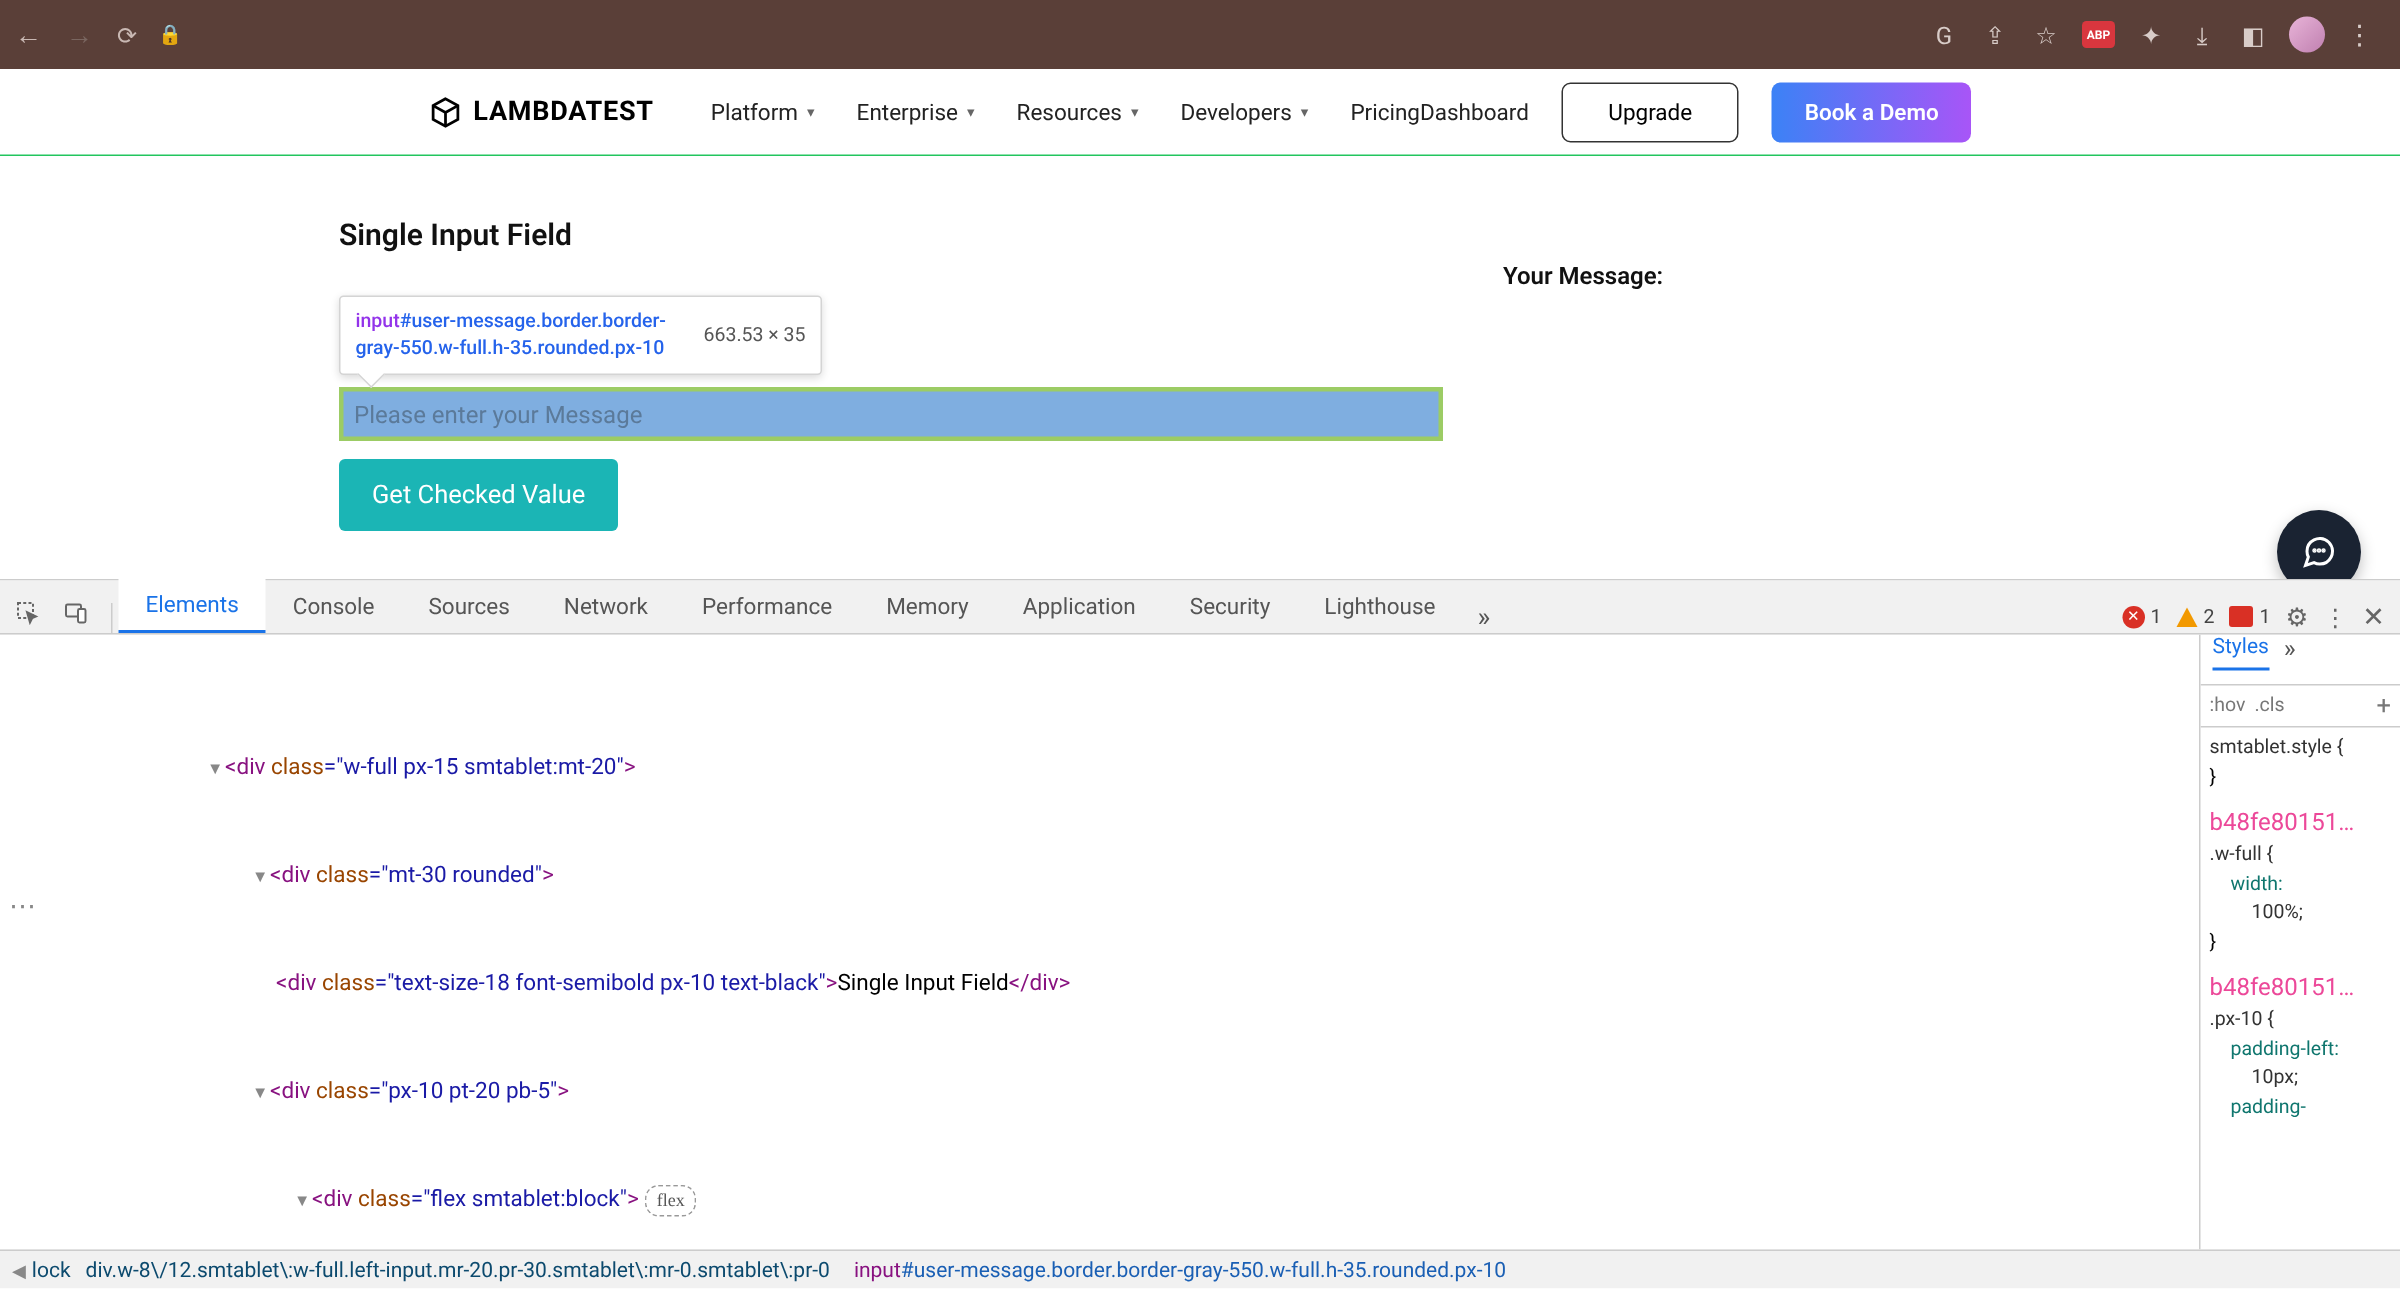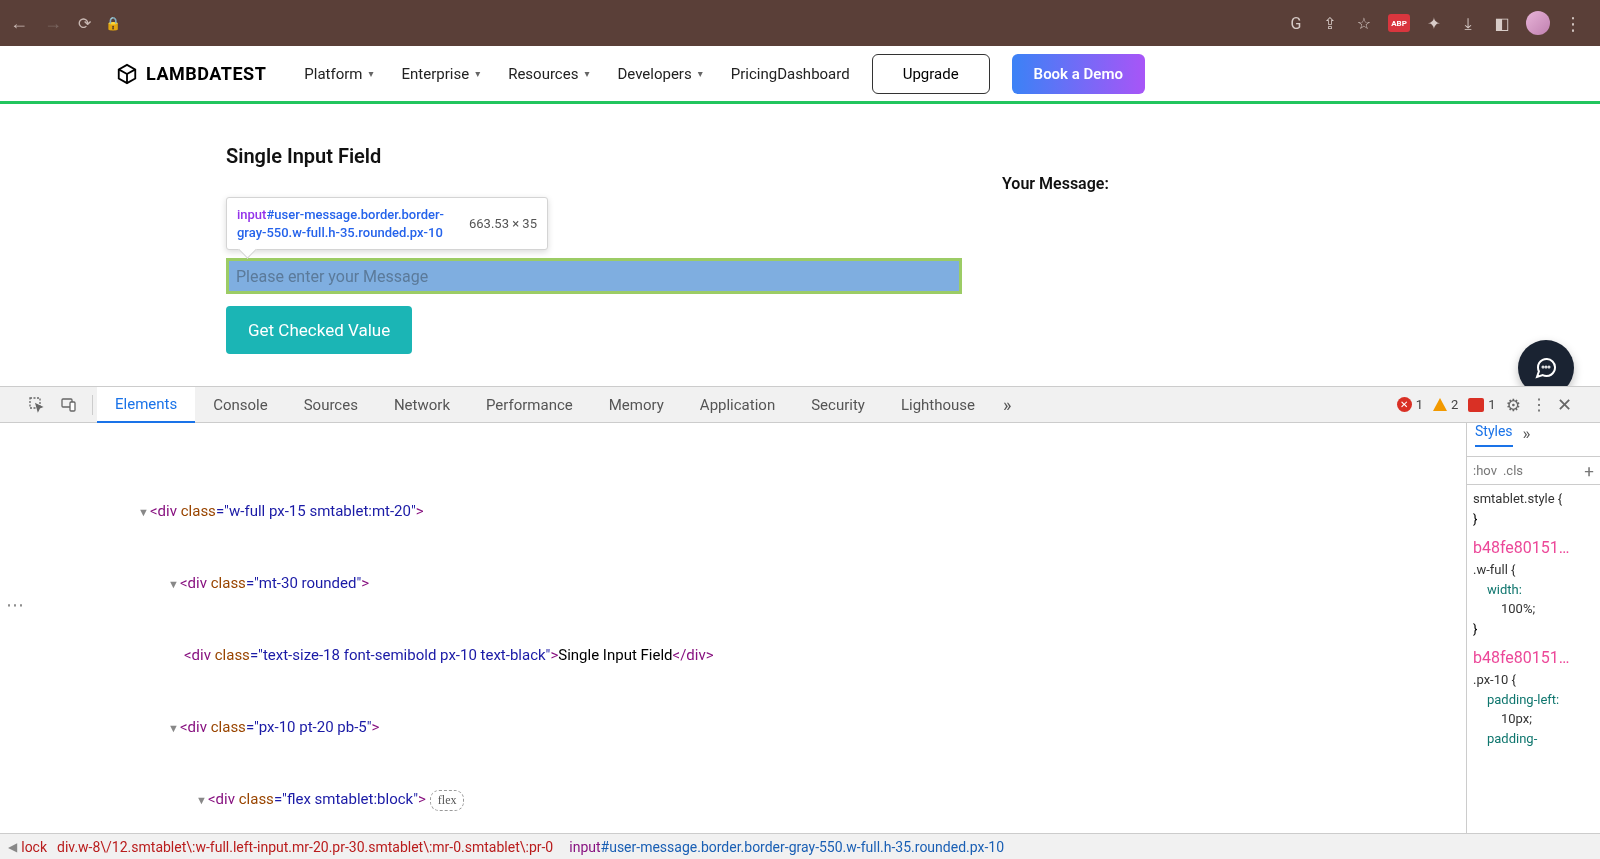--- a/index.html
+++ b/index.html
@@ -15,21 +15,21 @@
 .lock-ic{color:#d8ccc8;font-size:13px}
 .url-domain{color:#fff}
 .url-path{color:#c9b8b3}
 .ext-icons{display:flex;gap:14px;align-items:center;padding-right:8px}
 .ext-icon{width:20px;height:20px;display:flex;align-items:center;justify-content:center;color:#d8ccc8;font-size:16px}
 .abp{width:22px;height:18px;background:#d9363e;color:#fff;font-size:8px;font-weight:700;border-radius:3px;display:flex;align-items:center;justify-content:center}
 .avatar{width:24px;height:24px;border-radius:50%;background:linear-gradient(135deg,#e8b4d8,#c080b0)}
 .kebab{color:#d8ccc8;font-size:18px}
 
 
-.site-nav{height:58px;border-bottom:3px solid #22c55e;display:flex;align-items:center;padding:0 116px;justify-content:flex-start}
+.site-nav{height:58px;border-bottom:1px solid #22c55e;display:flex;align-items:center;padding:0 70px;justify-content:center}
 .nav-left{display:flex;align-items:center;gap:38px}
 .logo{display:flex;align-items:center;gap:8px;font-weight:700;font-size:18px;letter-spacing:.5px}
 .logo-mark{width:22px;height:22px}
 .nav-links{display:flex;gap:28px}
 .nav-link{font-size:15px;color:#222;display:flex;align-items:center;gap:6px;cursor:pointer}
 .chev{font-size:10px;color:#666}
 .nav-right{display:flex;align-items:center;gap:22px}
 .dashboard-link{font-size:15px;color:#222;cursor:pointer}
 .upgrade-btn{border:1px solid #333;background:#fff;padding:10px 30px;border-radius:6px;font-size:15px;cursor:pointer}
 .book-btn{background:linear-gradient(90deg,#3b82f6,#a855f7);color:#fff;border:none;padding:11px 22px;border-radius:6px;font-size:15px;font-weight:600;cursor:pointer}
@@ -49,21 +49,21 @@
 .msg-input{width:736px;height:36px;background:#7faee0;border:none;outline:3px solid #9ccc65;outline-offset:-3px;padding:0 10px;font-size:16px;color:#6b7280}
 .msg-input::placeholder{color:#5b7a9a}
 .your-msg{font-size:16px;font-weight:600;color:#111;margin-left:61px;margin-top:-84px}
 .get-btn{margin-top:12px;background:#1bb5b5;color:#fff;border:none;padding:14px 22px;font-size:17px;border-radius:4px;cursor:pointer}
 
 
 .chat-fab{position:absolute;right:26px;top:340px;width:56px;height:56px;border-radius:50%;background:#1a2332;display:flex;align-items:center;justify-content:center;color:#fff;font-size:22px;box-shadow:0 4px 10px rgba(0,0,0,.25)}
 
 
 .devtools{position:absolute;bottom:0;left:0;right:0;height:473px;background:#fff;border-top:1px solid #ccc;display:flex;flex-direction:column}
-.dt-tabs{height:36px;background:#f1f1f1;border-bottom:1px solid #ccc;display:flex;align-items:center;padding:0 24px;gap:0}
+.dt-tabs{height:36px;background:#f1f1f1;border-bottom:1px solid #ccc;display:flex;align-items:flex-end;padding:0 6px;gap:0}
 .dt-tool-ic{width:26px;height:26px;display:flex;align-items:center;justify-content:center;color:#666;cursor:pointer;margin-right:6px}
 .dt-tool-ic svg{width:16px;height:16px}
 .dt-tab{padding:0 18px;height:36px;display:flex;align-items:center;font-size:15px;color:#555;cursor:pointer}
 .dt-tab.active{color:#1a73e8;border-bottom:2px solid #1a73e8;background:#fff}
 .dt-more{color:#555;padding:0 10px;font-size:18px}
 .dt-right{margin-left:auto;display:flex;align-items:center;gap:10px;padding-right:4px}
 .dt-badge{display:flex;align-items:center;gap:4px;font-size:13px;color:#444}
 .dt-badge .ic{width:15px;height:15px;border-radius:50%;display:flex;align-items:center;justify-content:center;font-size:10px;color:#fff}
 .ic-err{background:#d93025}
 .ic-warn{width:0;height:0;border-left:7px solid transparent;border-right:7px solid transparent;border-bottom:13px solid #f29900;border-radius:0;position:relative}
@@ -90,21 +90,21 @@
 .st-more{color:#555;font-size:17px}
 .st-filter{height:28px;border-bottom:1px solid #ccc;display:flex;align-items:center;padding:0 6px;gap:6px;font-family:Menlo,monospace;font-size:13px;color:#777}
 .st-body{flex:1;padding:4px 6px;font-family:Menlo,monospace;font-size:13px;line-height:1.5;overflow:hidden}
 .st-sel{color:#333}
 .st-link{color:#ec4899;font-size:16px}
 .st-prop{color:#0f766e;padding-left:14px}
 .st-val{color:#333}
 
 .dt-crumb{height:26px;border-top:1px solid #ccc;background:#f1f1f1;display:flex;align-items:center;padding:0 8px;font-size:14px;gap:4px;font-family:-apple-system}
 .cr-ar{color:#888;font-size:12px}
-.cr-seg{color:#b91c1c}
+.cr-seg{color:#0c4a6e}
 .cr-active{color:#555}
 .cr-active .cr-tag{color:#881280}
 .cr-active .cr-rest{color:#1a5fb4}
 
 
 .i1{padding-left:138px}.i2{padding-left:168px}.i3{padding-left:184px}.i4{padding-left:196px}
 </style>
 </head>
 <body>
 

